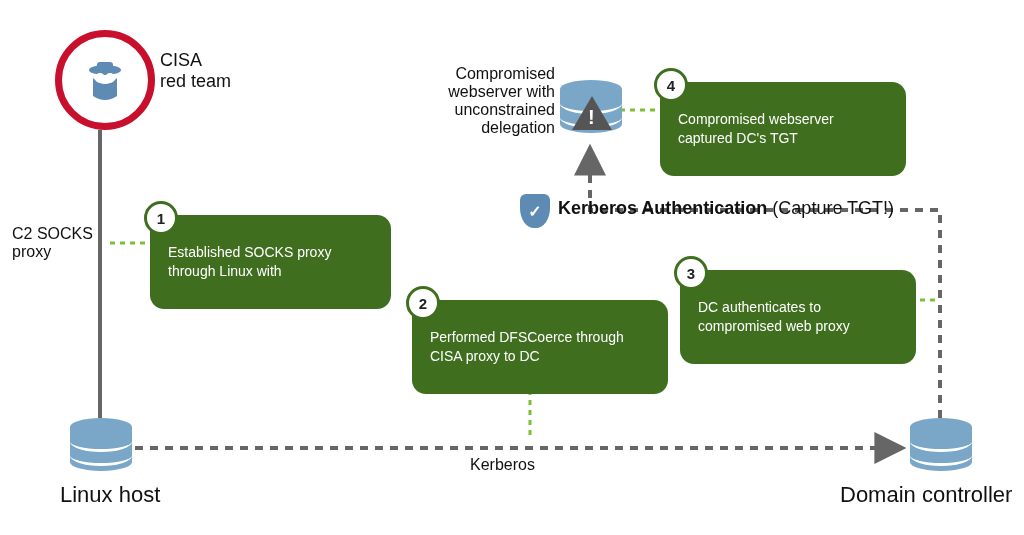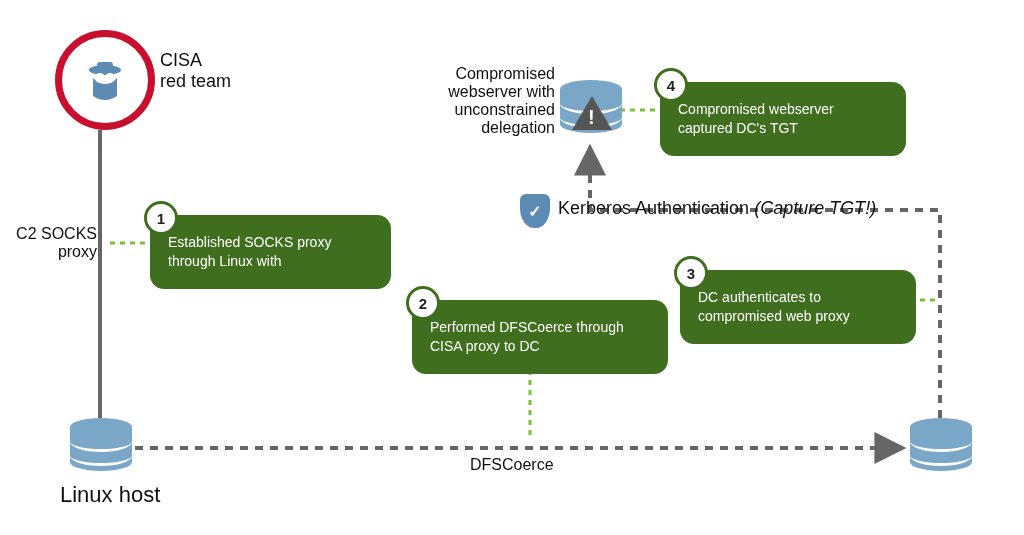--- a/index.html
+++ b/index.html
@@ -6,37 +6,37 @@
   .stage{position:relative;width:1024px;height:535px}
   .abs{position:absolute}
   
   .db{width:62px;height:56px;position:relative}
   .db .top{position:absolute;left:0;top:0;width:62px;height:18px;background:#7aa6c7;border-radius:50%/50%}
   .db .body{position:absolute;left:0;top:9px;width:62px;height:44px;background:#7aa6c7;border-bottom-left-radius:31px 9px;border-bottom-right-radius:31px 9px}
   .db .body:before,.db .body:after{content:"";position:absolute;left:0;width:62px;height:18px;border-radius:50%/50%;background:transparent;border-bottom:3px solid #fff}
   .db .body:before{top:4px}
   .db .body:after{top:18px}
   
-  .box{background:#3f6e1e;color:#fff;font-size:14px;line-height:1.35;padding:18px 18px;border-radius:14px;max-width:260px}
+  .box{background:#3f6e1e;color:#fff;font-size:14px;line-height:1.35;padding:28px 18px;border-radius:14px;max-width:260px}
   .badge{position:absolute;width:28px;height:28px;border-radius:50%;background:#fff;border:3px solid #3f6e1e;color:#222;font-weight:bold;display:flex;align-items:center;justify-content:center;font-size:15px}
   
   .lbl{font-size:18px;color:#111}
   .lbl.small{font-size:16px}
-  .bold{font-weight:normal}
+  .bold{font-weight:bold}
   
   .ring{width:86px;height:86px;border:7px solid #c8102e;border-radius:50%;display:flex;align-items:center;justify-content:center}
   
   .warn{position:absolute;left:12px;top:16px;width:0;height:0;border-left:20px solid transparent;border-right:20px solid transparent;border-bottom:34px solid #555}
   .warn:after{content:"!";position:absolute;left:-4px;top:10px;color:#fff;font-weight:bold;font-size:20px}
   
   .shield{width:30px;height:34px;background:#5e8bb4;border-radius:6px 6px 14px 14px / 6px 6px 20px 20px;display:flex;align-items:center;justify-content:center;color:#fff;font-size:16px;font-weight:bold}
   
   svg.lines{position:absolute;left:0;top:0;width:1024px;height:535px;pointer-events:none}
   .node-label{font-size:22px}
-  .ital{font-style:italic}
+  .ital{}
 </style>
 </head>
 <body>
 
 <div class="stage">
 
   <svg class="lines">
     <defs>
       <marker id="arr" viewBox="0 0 10 10" refX="8" refY="5" markerWidth="8" markerHeight="8" orient="auto-start-reverse">
         <path d="M0 0 L10 5 L0 10 z" fill="#666"></path>
@@ -62,21 +62,21 @@
         <rect x="16" y="6" width="16" height="8" rx="3" fill="#5e8bb4"></rect>
         <path d="M12 22 Q24 34 36 22 L36 40 Q24 48 12 40 Z" fill="#5e8bb4"></path>
         <circle cx="19" cy="22" r="4" fill="none" stroke="#fff" stroke-width="2"></circle>
         <circle cx="29" cy="22" r="4" fill="none" stroke="#fff" stroke-width="2"></circle>
       </svg>
     </div>
   </div>
   <div class="abs lbl" style="left:160px;top:50px;white-space:pre-line">CISA
 red team</div>
 
-  <div class="abs lbl small" style="left:12px;top:225px;white-space:pre-line;text-align:right;width:85px">C2 SOCKS
+  <div class="abs lbl small" style="left:12px;top:225px;white-space:pre-line;width:85px">C2 SOCKS
 proxy</div>
 
   <div class="abs" style="left:150px;top:215px">
     <div class="badge" style="left:-6px;top:-14px">1</div>
     <div class="box" style="width:205px">Established SOCKS proxy through Linux with</div>
   </div>
 
   <div class="abs" style="left:412px;top:300px">
     <div class="badge" style="left:-6px;top:-14px">2</div>
     <div class="box" style="width:220px">Performed DFSCoerce through CISA proxy to DC</div>
@@ -112,22 +112,23 @@
   </div>
 
   <div class="abs" style="left:70px;top:418px">
     <div class="db">
         <div class="top"></div>
         <div class="body"></div>
       </div>
   </div>
   <div class="abs node-label" style="left:60px;top:482px">Linux host</div>
 
-  <div class="abs lbl small" style="left:470px;top:456px">DFSCoerce</div>
+  <div class="abs lbl small" style="left:470px;top:456px">Kerberos</div>
 
   <div class="abs" style="left:910px;top:418px">
     <div class="db">
         <div class="top"></div>
         <div class="body"></div>
       </div>
   </div>
+  <div class="abs node-label" style="left:840px;top:482px">Domain controller</div>
 
 </div>
 
 </body></html>

